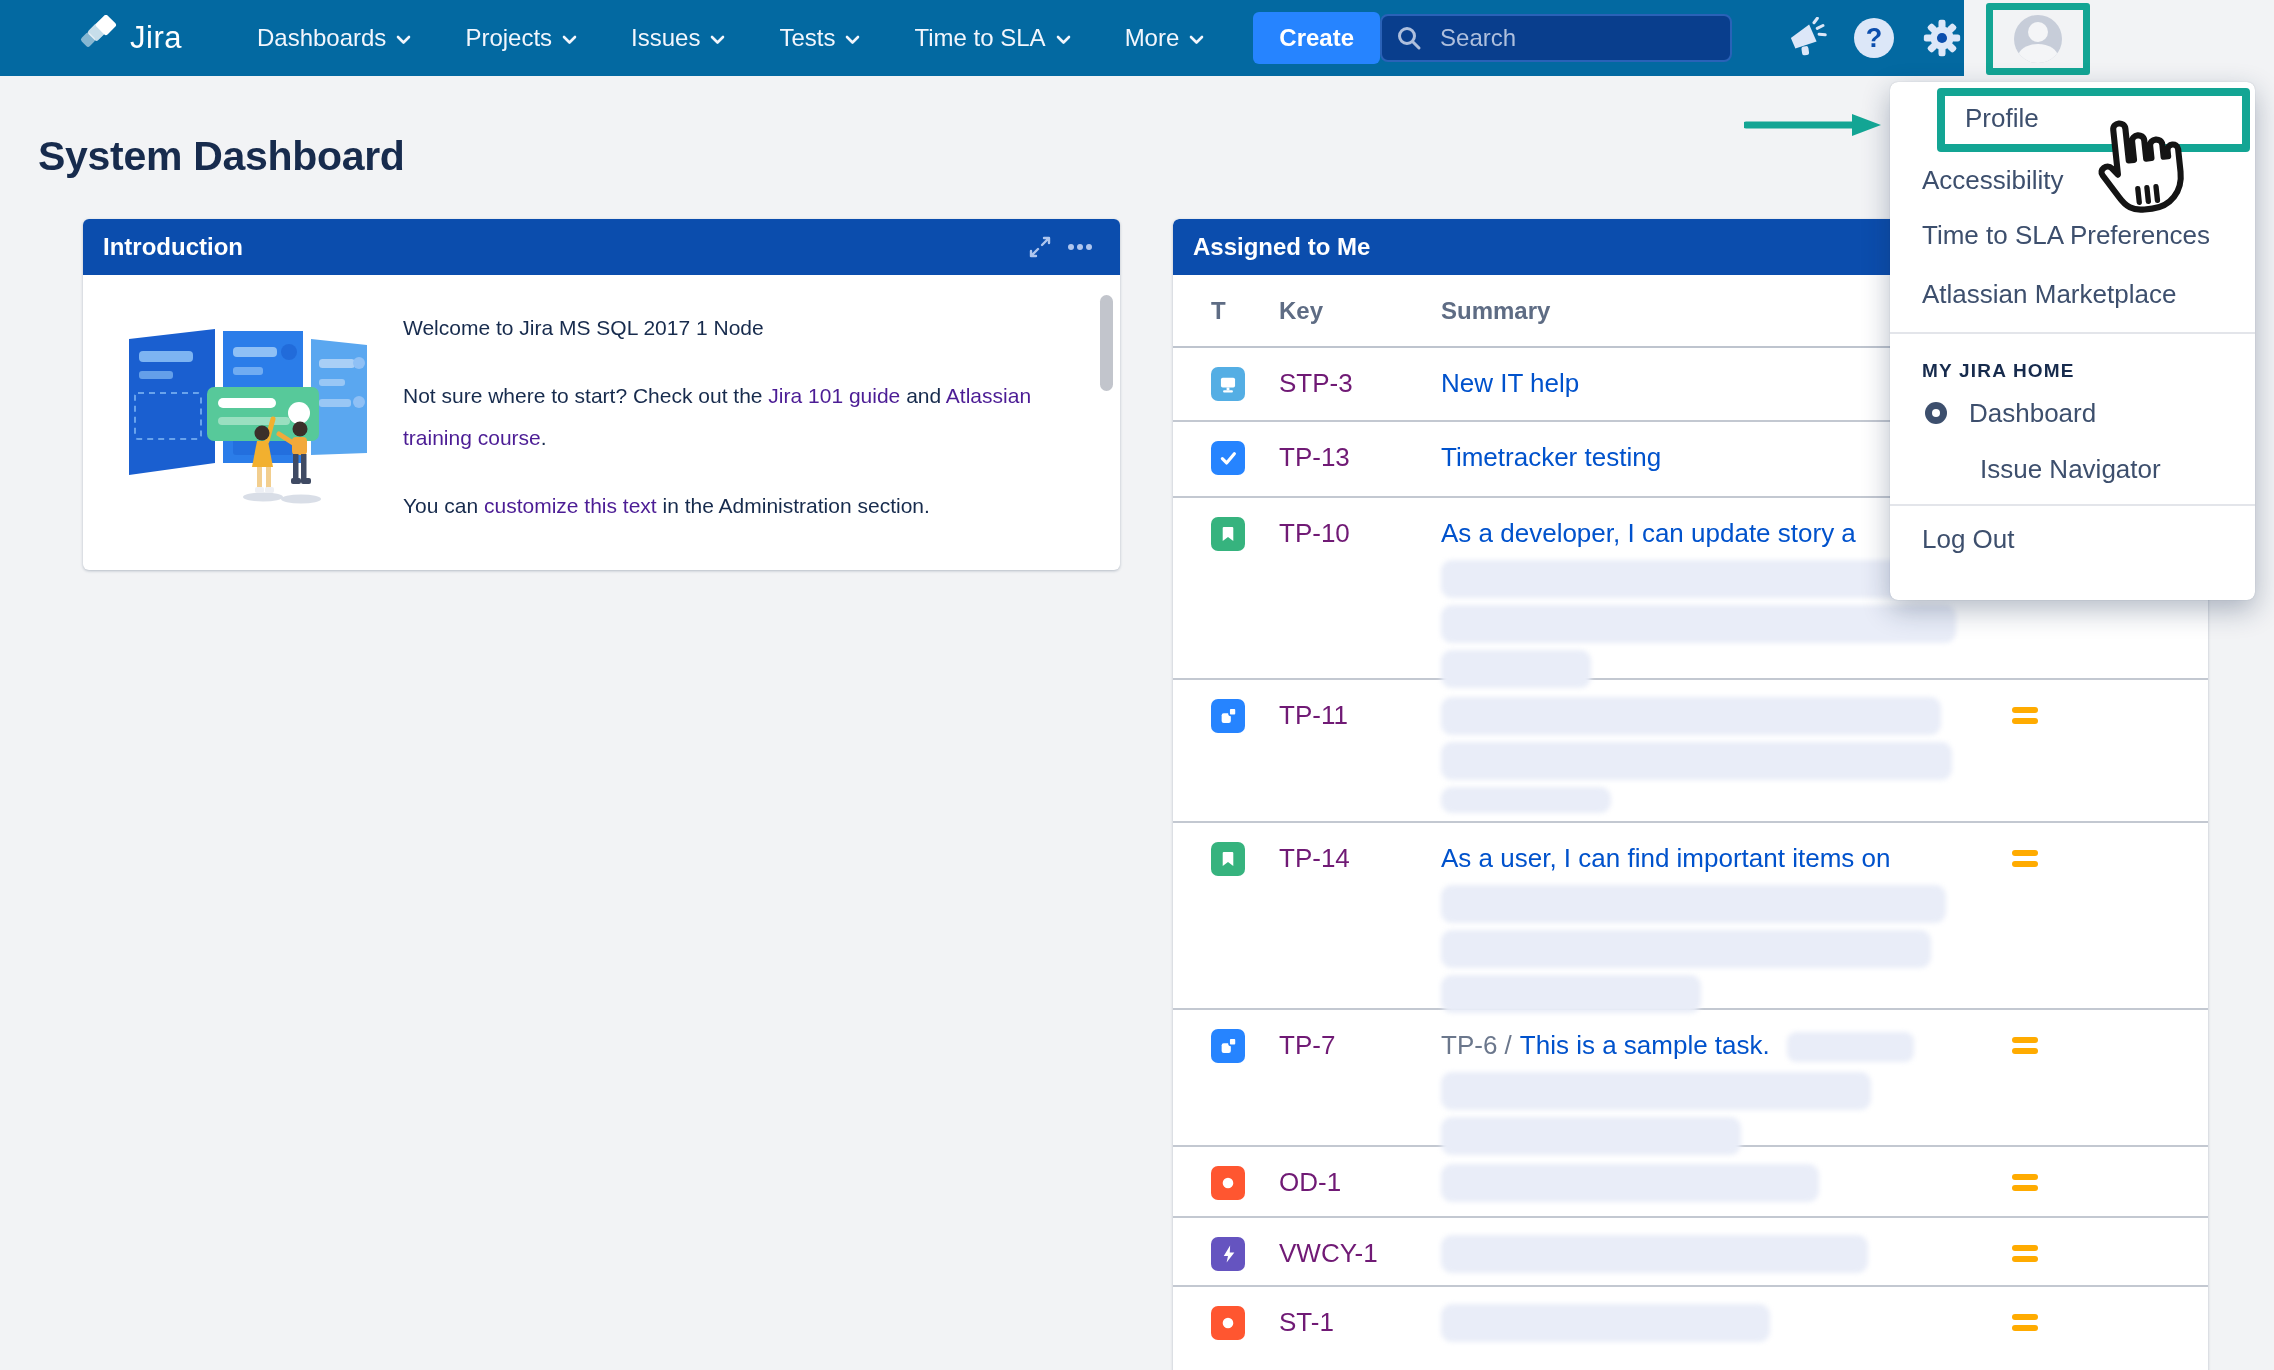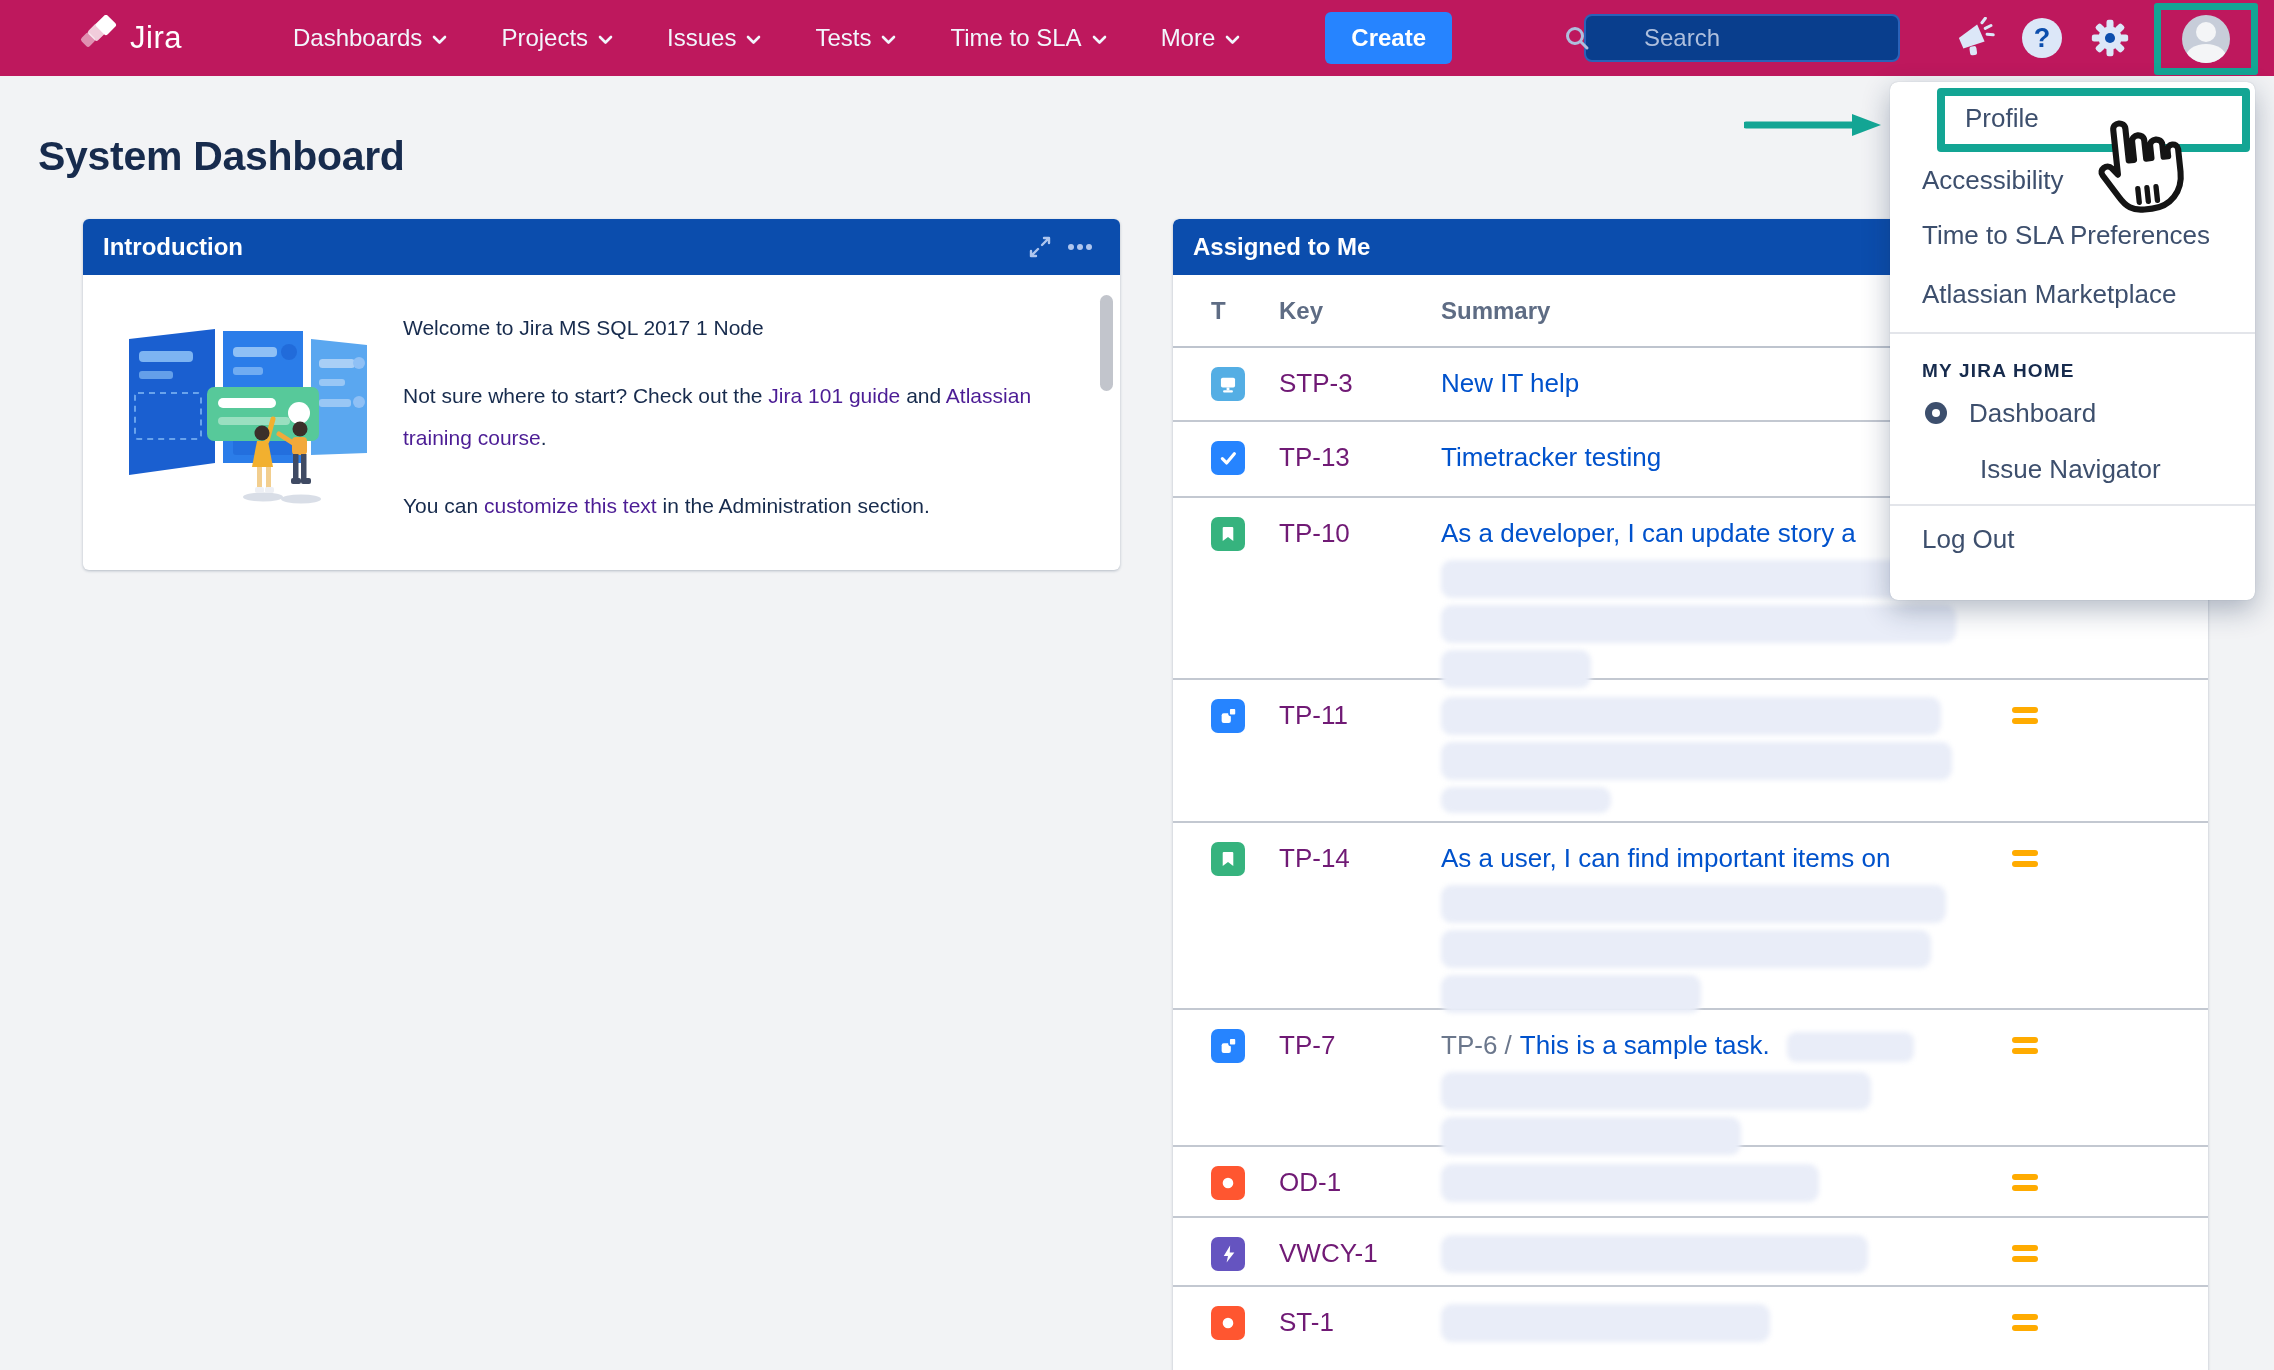--- a/index.html
+++ b/index.html
@@ -2,33 +2,33 @@
 <html><head>
 <meta charset="utf-8">
 <style>
   html,body{margin:0;padding:0;width:2274px;height:1370px;overflow:hidden;
     background:#F2F3F5;font-family:"Liberation Sans",sans-serif;
     -webkit-font-smoothing:antialiased;}
   *{box-sizing:border-box;}
   a{text-decoration:none;cursor:pointer;}
 
   
-  .nav{position:absolute;left:0;top:0;width:2274px;height:76px;background:#be185d;
-    display:flex;align-items:center;z-index:20;gap:36px;}
+  .nav{position:absolute;left:0;top:0;width:1964px;height:76px;background:#0369a1;
+    display:flex;align-items:center;z-index:20;}
   .brand{display:flex;align-items:center;margin-left:76px;}
   .brand-text{color:#fff;font-size:31px;font-weight:500;margin-left:12px;letter-spacing:.5px;}
   .nav-menu{display:flex;align-items:center;margin-left:48px;}
   .nav-item{display:flex;align-items:center;color:#F2F6FD;font-size:24px;
     padding:0 27px;height:76px;cursor:pointer;white-space:nowrap;}
   .nav-item svg{margin-left:10px;margin-top:4px;}
   .create-btn{margin-left:22px;height:52px;padding:0 26px;border:none;border-radius:6px;
     background:#2684FF;color:#fff;font-size:24px;font-weight:600;cursor:pointer;
     font-family:"Liberation Sans",sans-serif;}
   .nav-right{margin-left:auto;display:flex;align-items:center;margin-right:16px;}
-  .search-wrap{position:relative;width:352px;height:48px;margin-right:40px;padding-left:36px;}
+  .search-wrap{position:relative;width:352px;height:48px;margin-right:40px;}
   .search-wrap input{width:100%;height:100%;background:#093E8D;border:2px solid #2A62B8;
     border-radius:8px;color:#CBD9F0;font-size:24px;padding:0 14px 0 58px;outline:none;
     font-family:"Liberation Sans",sans-serif;}
   .search-wrap input::placeholder{color:#AEBFDD;}
   .search-ic{position:absolute;left:16px;top:11px;}
   .nav-ic{width:56px;height:56px;display:flex;align-items:center;justify-content:center;
     cursor:pointer;margin:0 6px;}
   .help-circle{width:40px;height:40px;border-radius:50%;background:#DCE7F8;color:#0C4EAD;
     font-size:27px;font-weight:700;display:flex;align-items:center;justify-content:center;}
   .avatar-box{width:104px;height:72px;border:7px solid #13A594;border-radius:3px;

